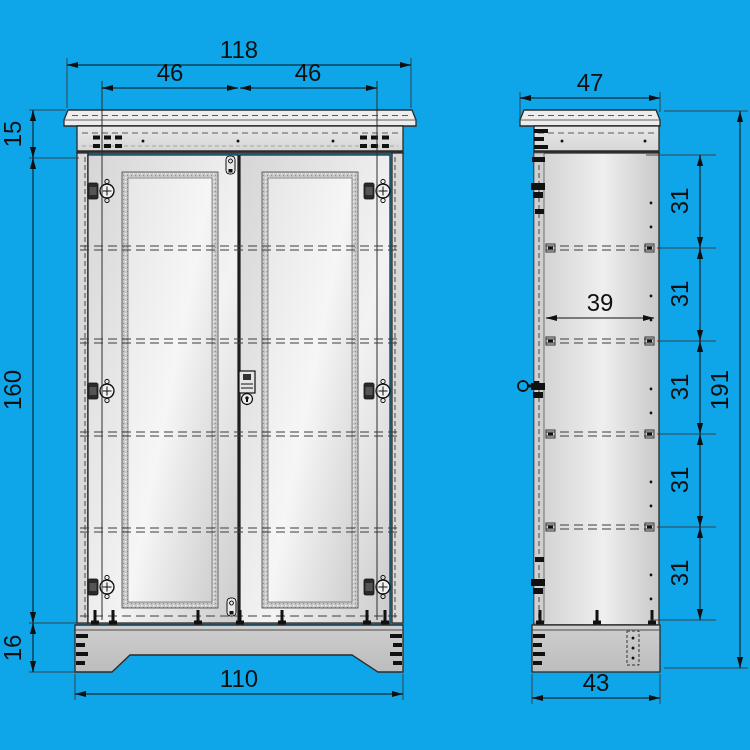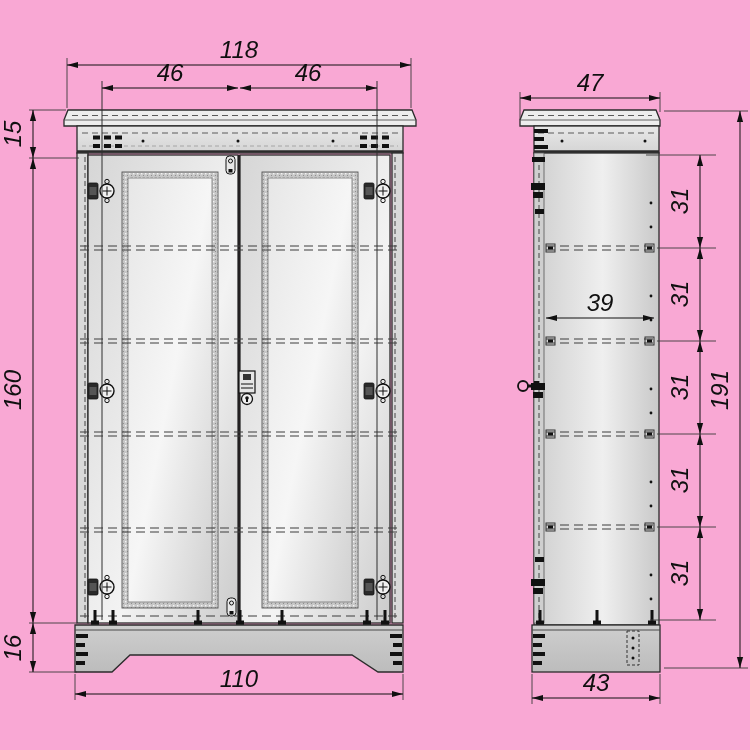--- a/index.html
+++ b/index.html
@@ -1,16 +1,16 @@
 <!DOCTYPE html>
 <html><head>
 <meta charset="utf-8">
 <style>
   html,body { margin:0; padding:0; background:#ffffff; }
-  .stage { position:relative; width:750px; height:750px; background:#f9a8d4; overflow:hidden;font-style:italic; }
+  .stage { position:relative; width:750px; height:750px; background:#0ea5e9; overflow:hidden; }
   svg { position:absolute; left:0; top:0; }
   .dim    { stroke:#101010; stroke-width:1; fill:none; }
   .ext    { stroke:#3a3a3a; stroke-width:0.9; fill:none; }
   .axis   { stroke:#2e2e2e; stroke-width:1; fill:none; }
   .edge   { stroke:#2b2b2b; stroke-width:1.3; }
   .thin   { stroke:#555; stroke-width:0.9; fill:none; }
   .dash   { stroke:#3c3c3c; stroke-width:1; stroke-dasharray:9 5; fill:none; }
   .dash2  { stroke:#5a5a5a; stroke-width:1; stroke-dasharray:6 4; fill:none; }
   .dashv  { stroke:#444;    stroke-width:1; stroke-dasharray:5 3; fill:none; }
   .hw     { fill:#111; stroke:none; }

